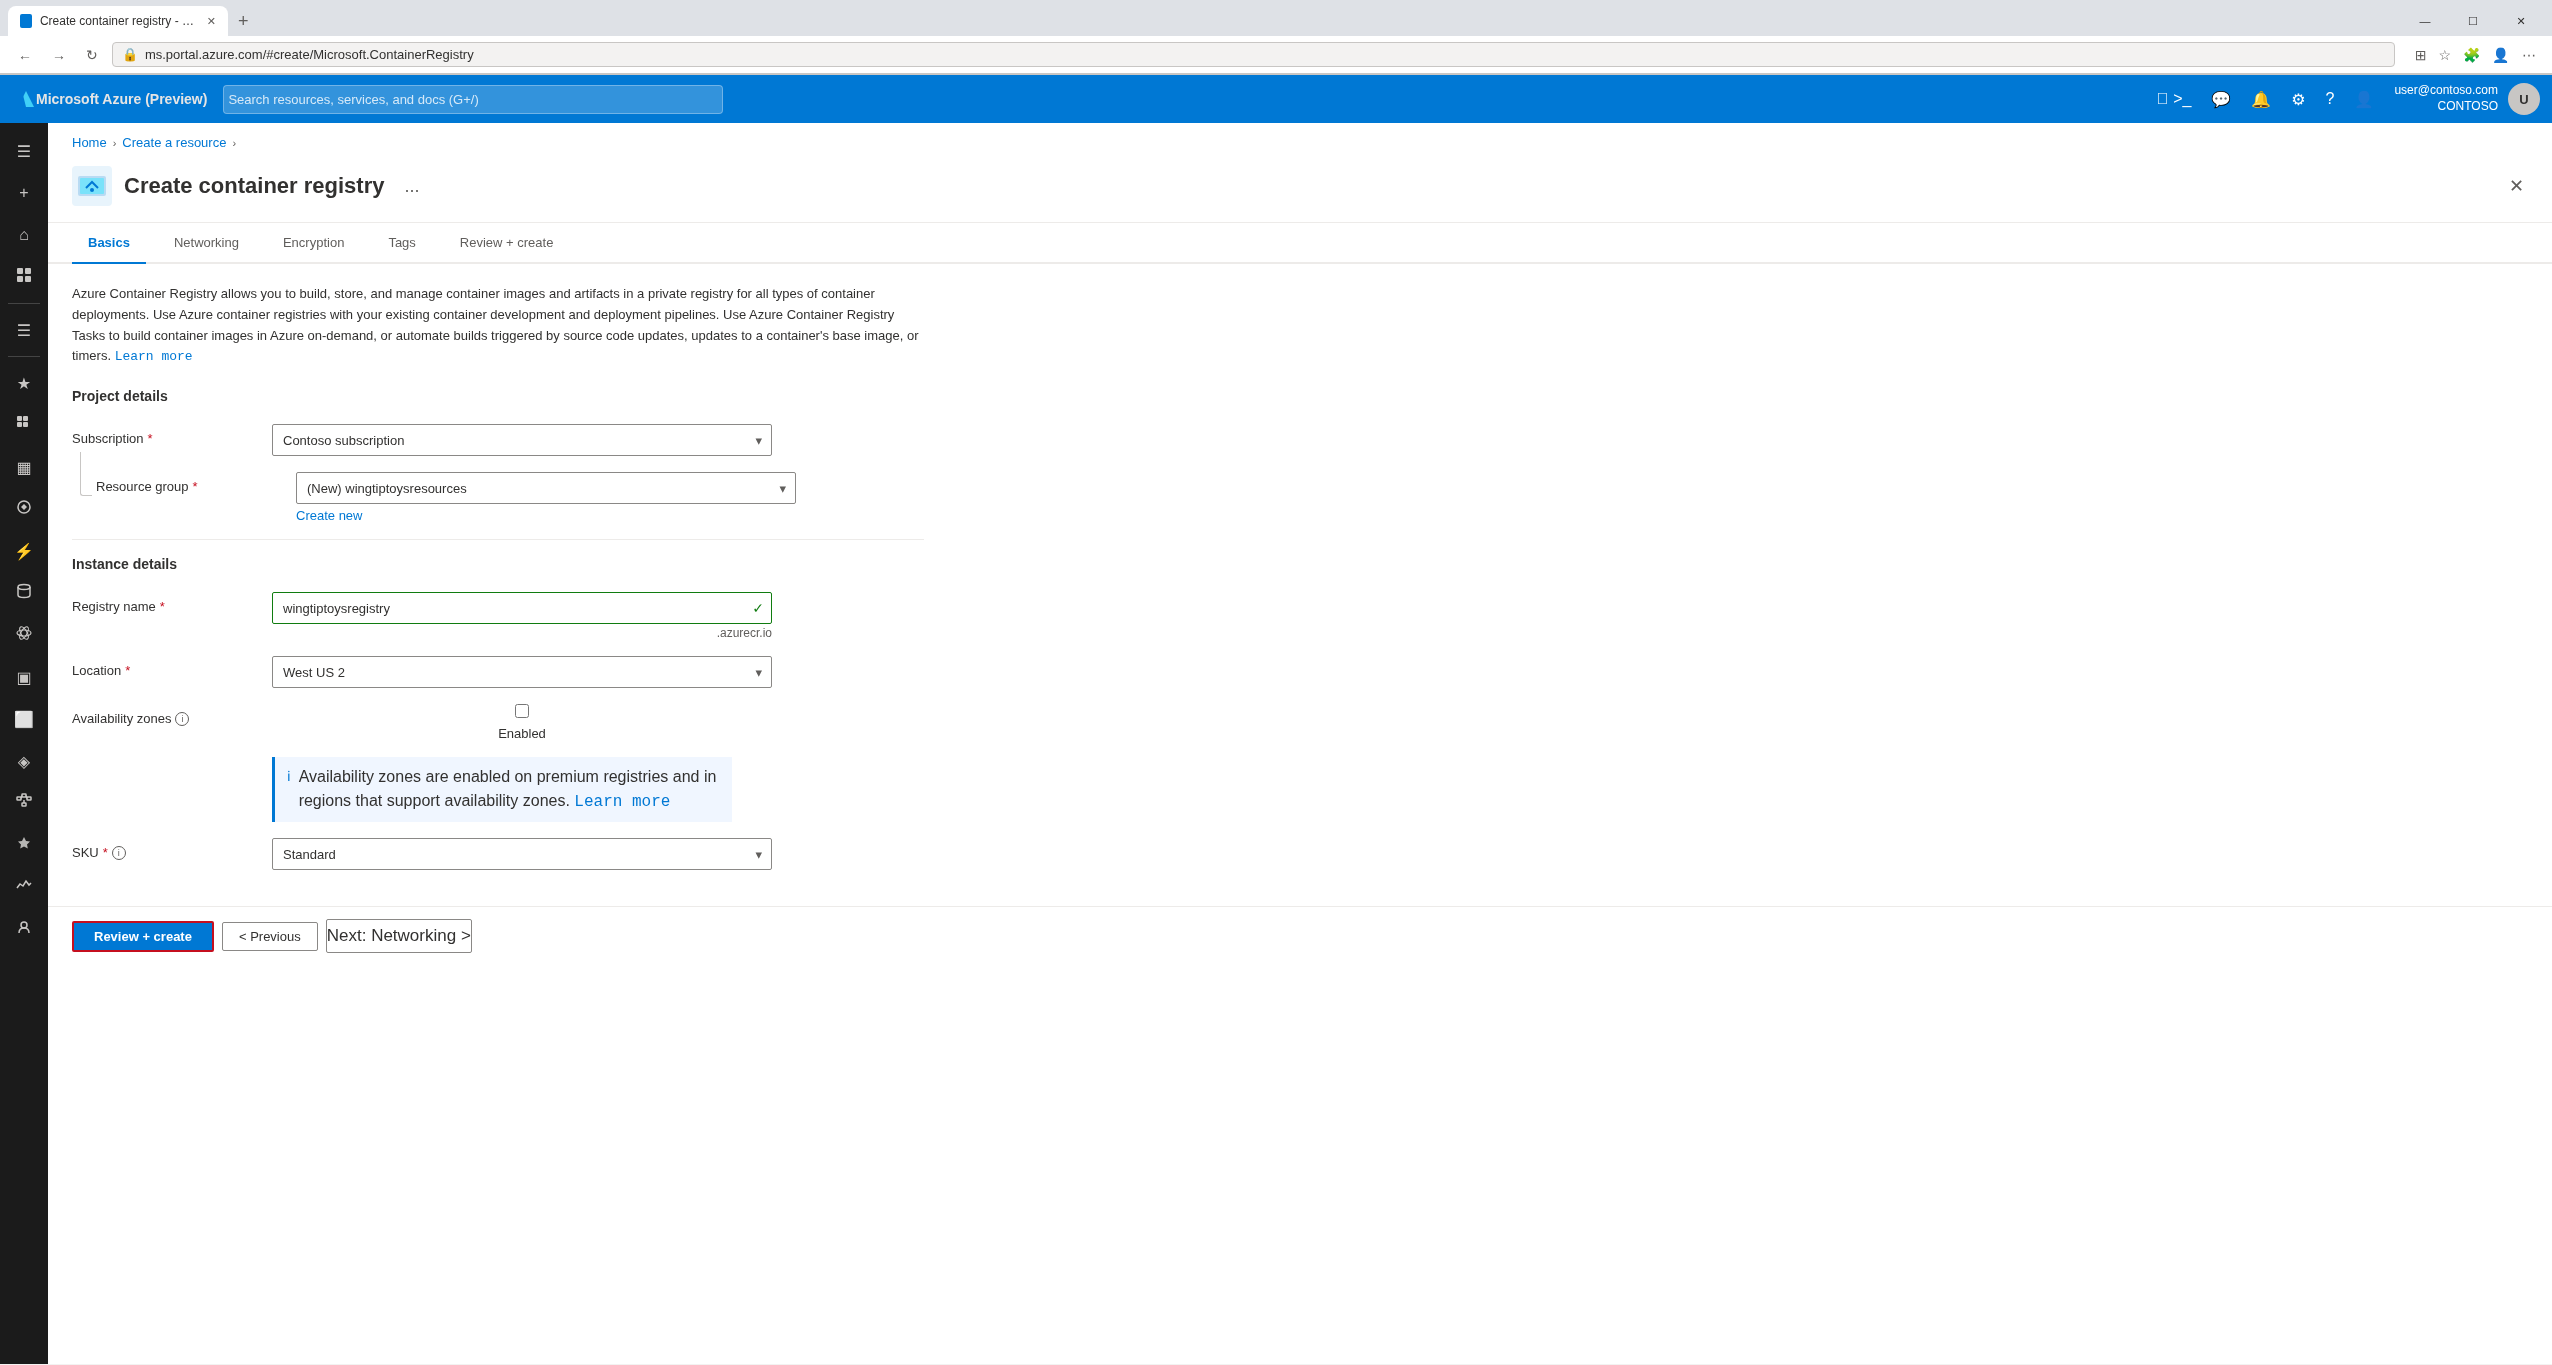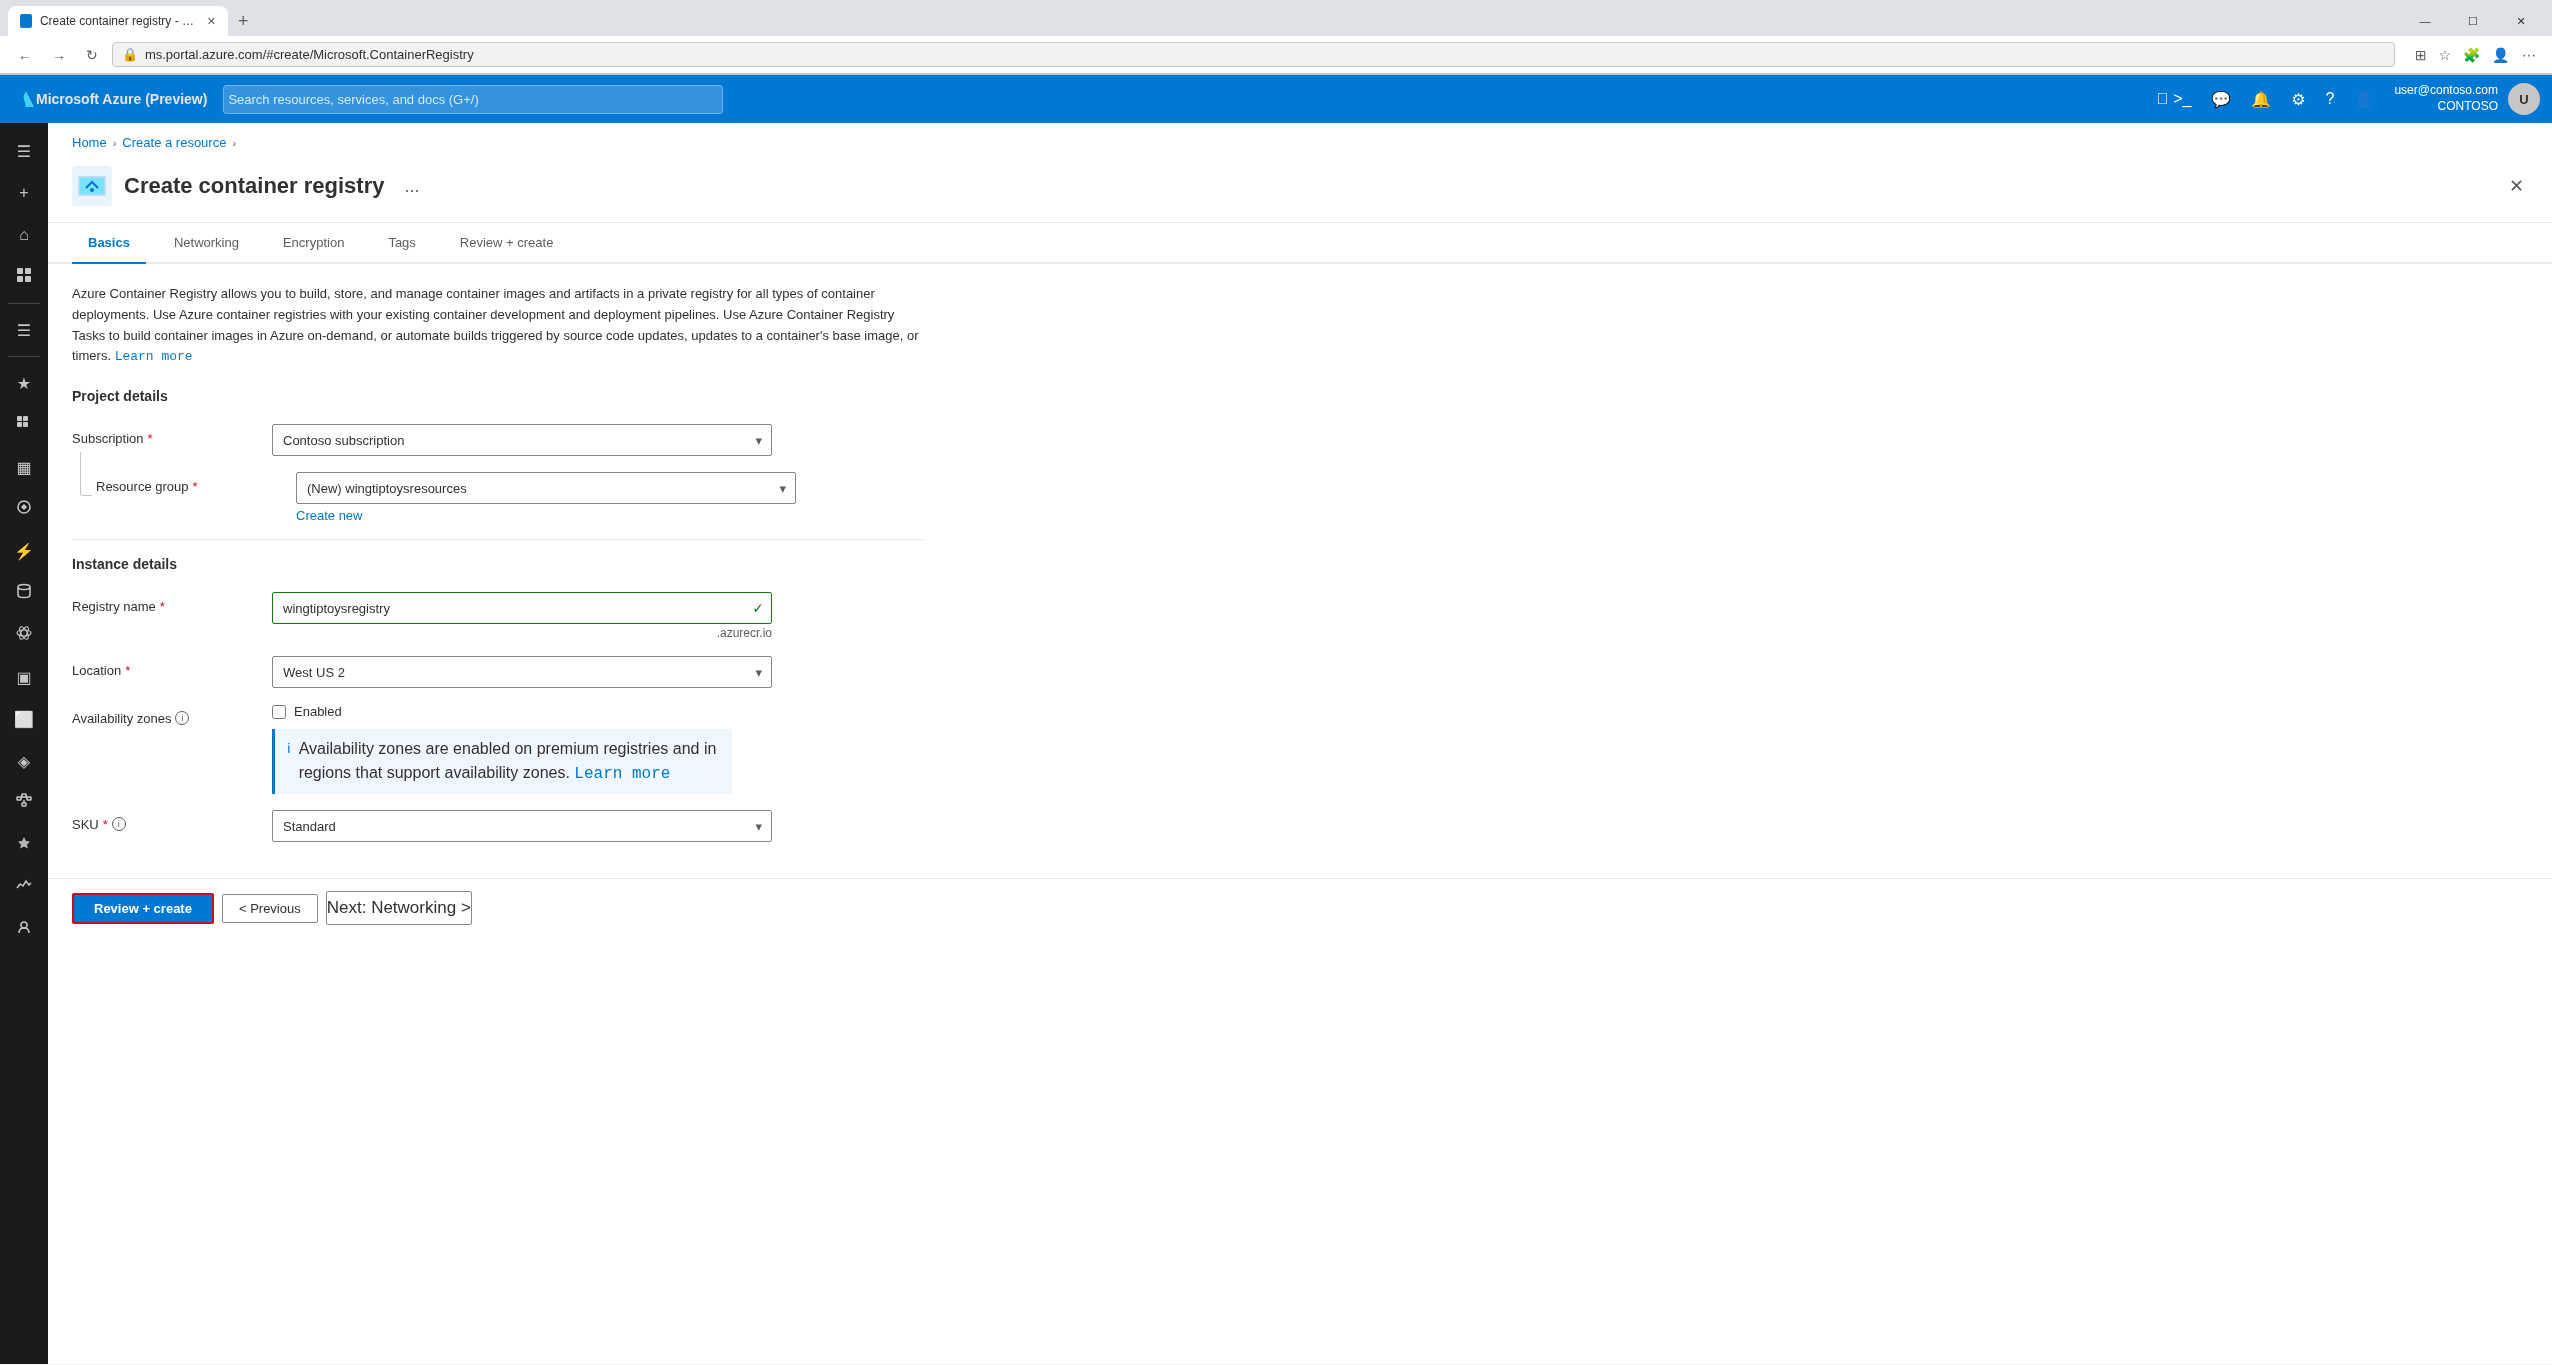--- a/index.html
+++ b/index.html
@@ -64,36 +64,36 @@
     
     .form-content { padding: 20px 24px; max-width: 900px; }
     .form-description { font-size: 13px; color: #323130; line-height: 1.6; margin-bottom: 20px; }
     .learn-more { color: #0078d4; text-decoration: none; font-family: Liberation Mono, monospace; }
 
     
     .section-title { font-size: 14px; font-weight: 600; color: #323130; margin-bottom: 16px; padding-bottom: 4px; }
 
     
     .form-group { display: flex; align-items: flex-start; margin-bottom: 16px; }
-    .form-label { width: 200px; min-width: 200px; font-size: 13px; color: #323130; padding-top: 7px; display: flex; align-items: flex-start; gap: 4px; }
+    .form-label { width: 200px; min-width: 200px; font-size: 13px; color: #323130; padding-top: 7px; display: flex; align-items: flex-end; gap: 4px; }
     .required-star { color: #c50f1f; }
     .form-field { flex: 1; max-width: 500px; }
     .form-select { width: 100%; padding: 5px 32px 5px 10px; border: 1px solid #8a8886; border-radius: 2px; background: #fff; font-size: 13px; color: #323130; appearance: none; cursor: pointer; height: 32px; }
     .select-wrapper { position: relative; }
     .select-wrapper::after { content: '▾'; position: absolute; right: 10px; top: 50%; transform: translateY(-50%); pointer-events: none; color: #605e5c; }
     .form-input { width: 100%; padding: 5px 10px; border: 1px solid #0078d4; border-radius: 2px; font-size: 13px; color: #323130; height: 32px; outline: none; }
     .input-validated { border-color: #107c10 !important; }
     .input-wrapper { position: relative; }
     .input-check { position: absolute; right: 8px; top: 50%; transform: translateY(-50%); color: #107c10; font-size: 14px; }
     .input-suffix { text-align: right; font-size: 12px; color: #605e5c; margin-top: 2px; }
 
     .create-new-link { color: #0078d4; text-decoration: none; font-size: 13px; display: block; margin-top: 4px; }
 
     
-    .checkbox-row { display: flex; align-items: center; gap: 8px; margin-bottom: 10px; }
+    .checkbox-row { display: flex; align-items: center; gap: 8px; margin-bottom: 16px; flex-direction: column; }
     .checkbox-row input[type="checkbox"] { width: 14px; height: 14px; }
     .checkbox-label { font-size: 13px; color: #323130; }
 
     .info-box { display: flex; gap: 8px; padding: 8px 12px; background: #f0f6ff; border-left: 3px solid #0078d4; margin-top: 4px; max-width: 460px; }
     .info-icon { color: #0078d4; font-size: 14px; margin-top: 1px; flex-shrink: 0; }
     .info-text { font-size: 16px; color: #323130; line-height: 1.5; }
     .info-circle { width: 14px; height: 14px; border-radius: 50%; border: 1px solid #605e5c; display: flex; align-items: center; justify-content: center; font-size: 9px; color: #605e5c; cursor: pointer; flex-shrink: 0; }
 
     
     .bottom-bar { position: sticky; bottom: 0; background: #fff; border-top: 1px solid #edebe9; padding: 12px 24px; display: flex; align-items: center; gap: 8px; }

